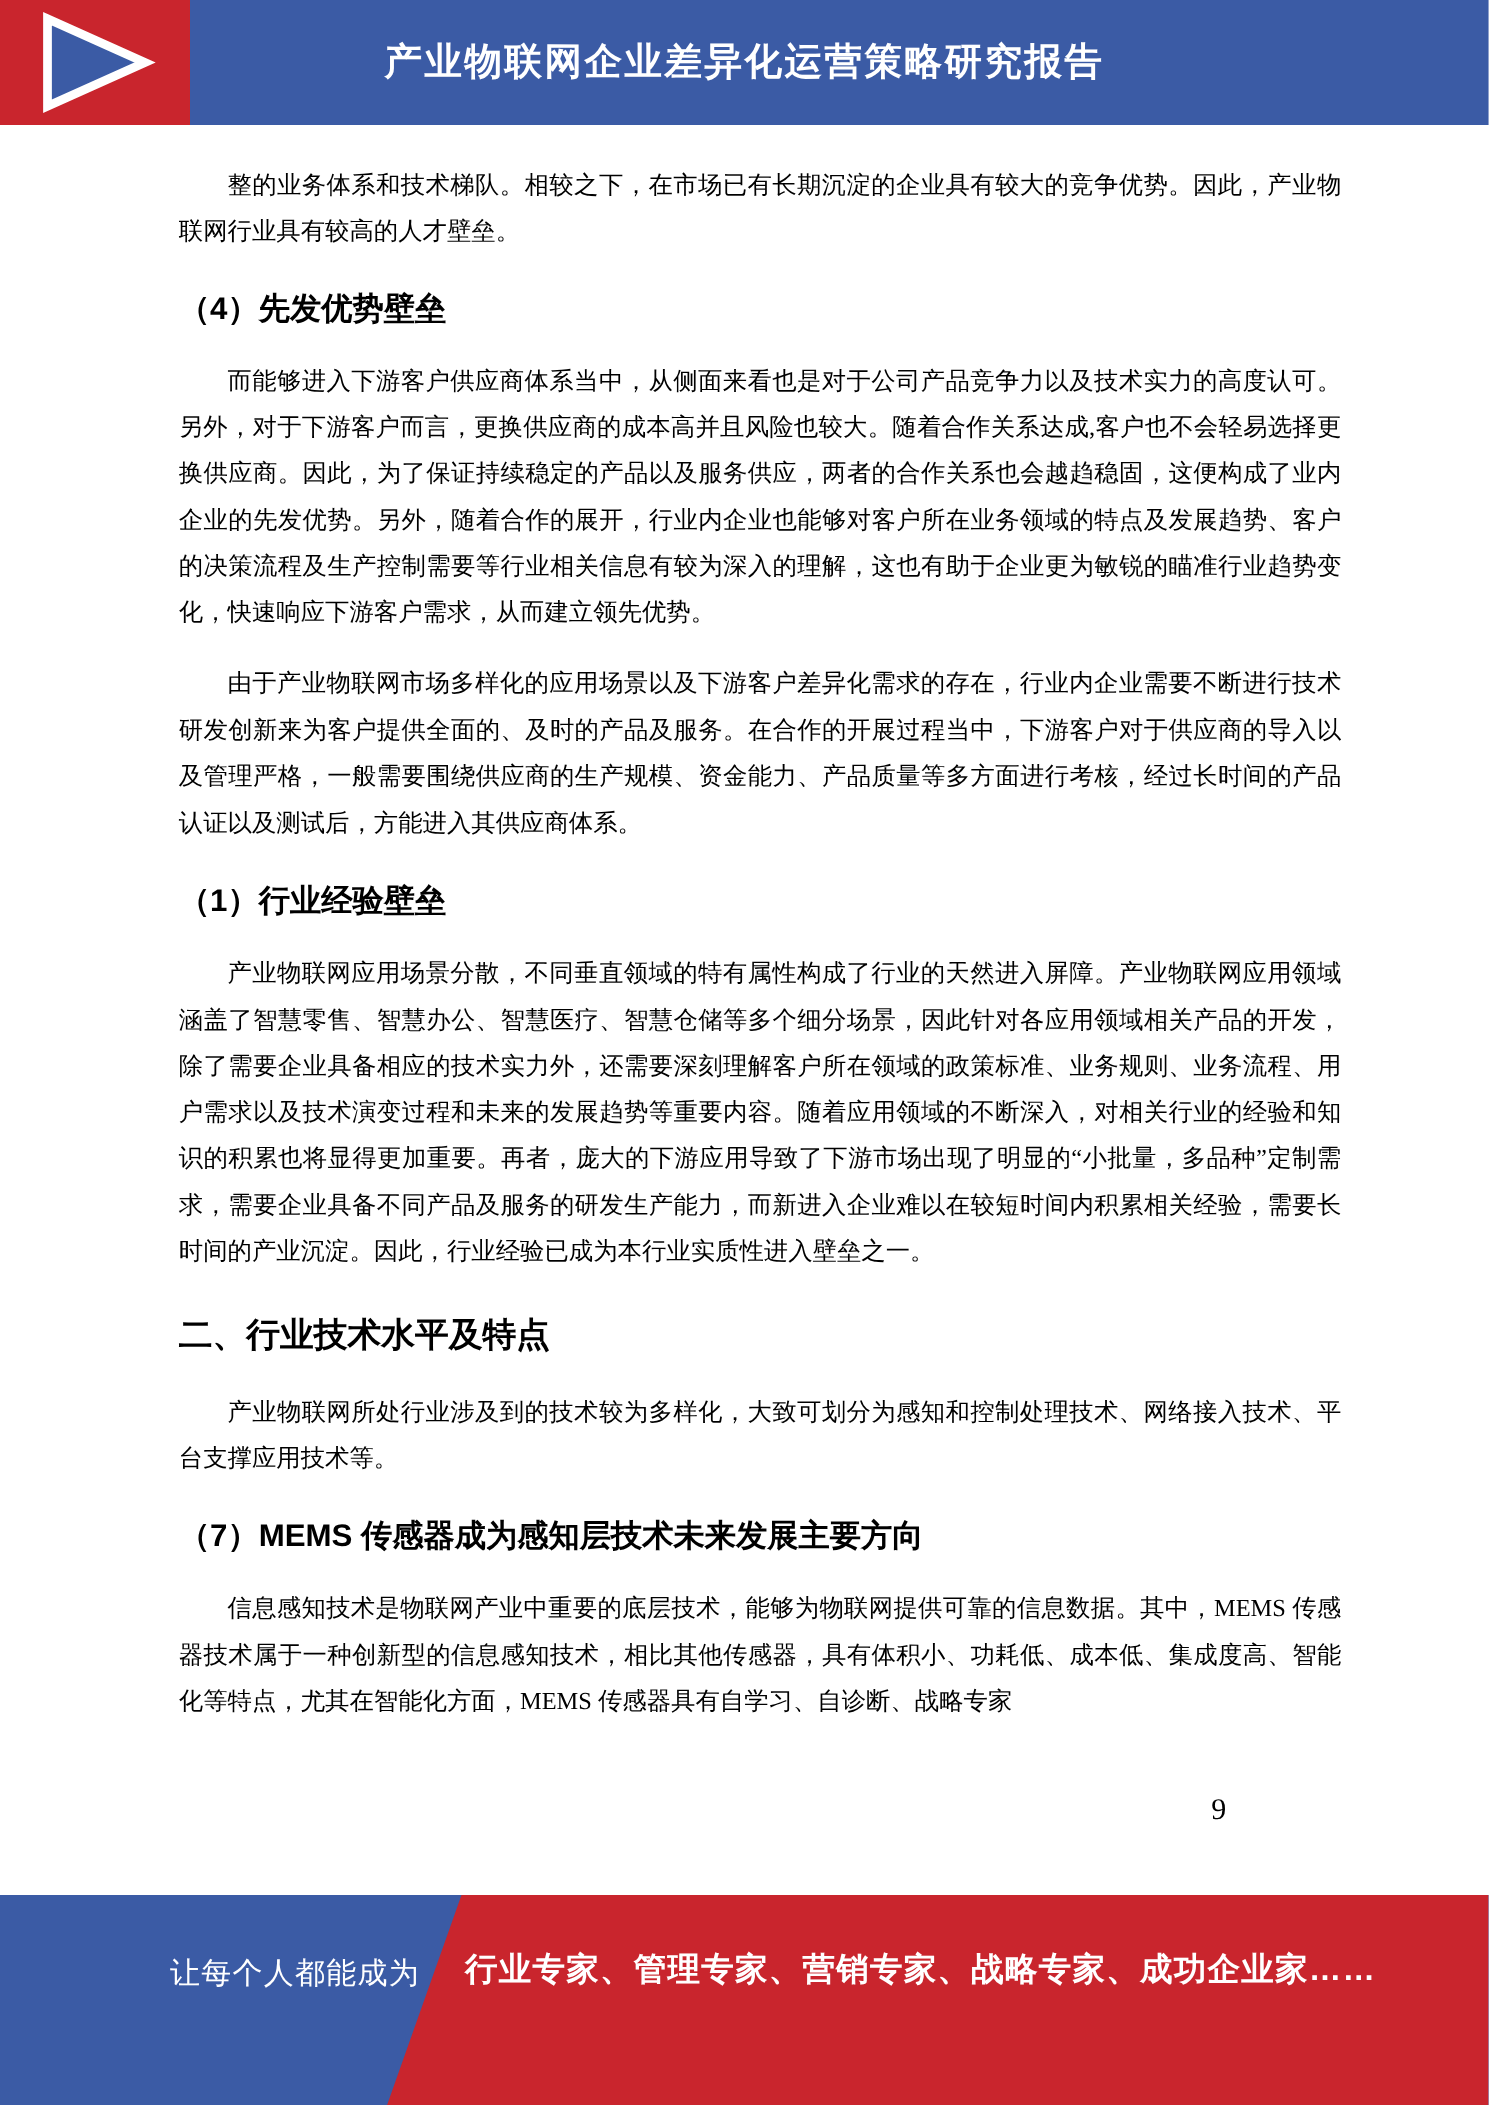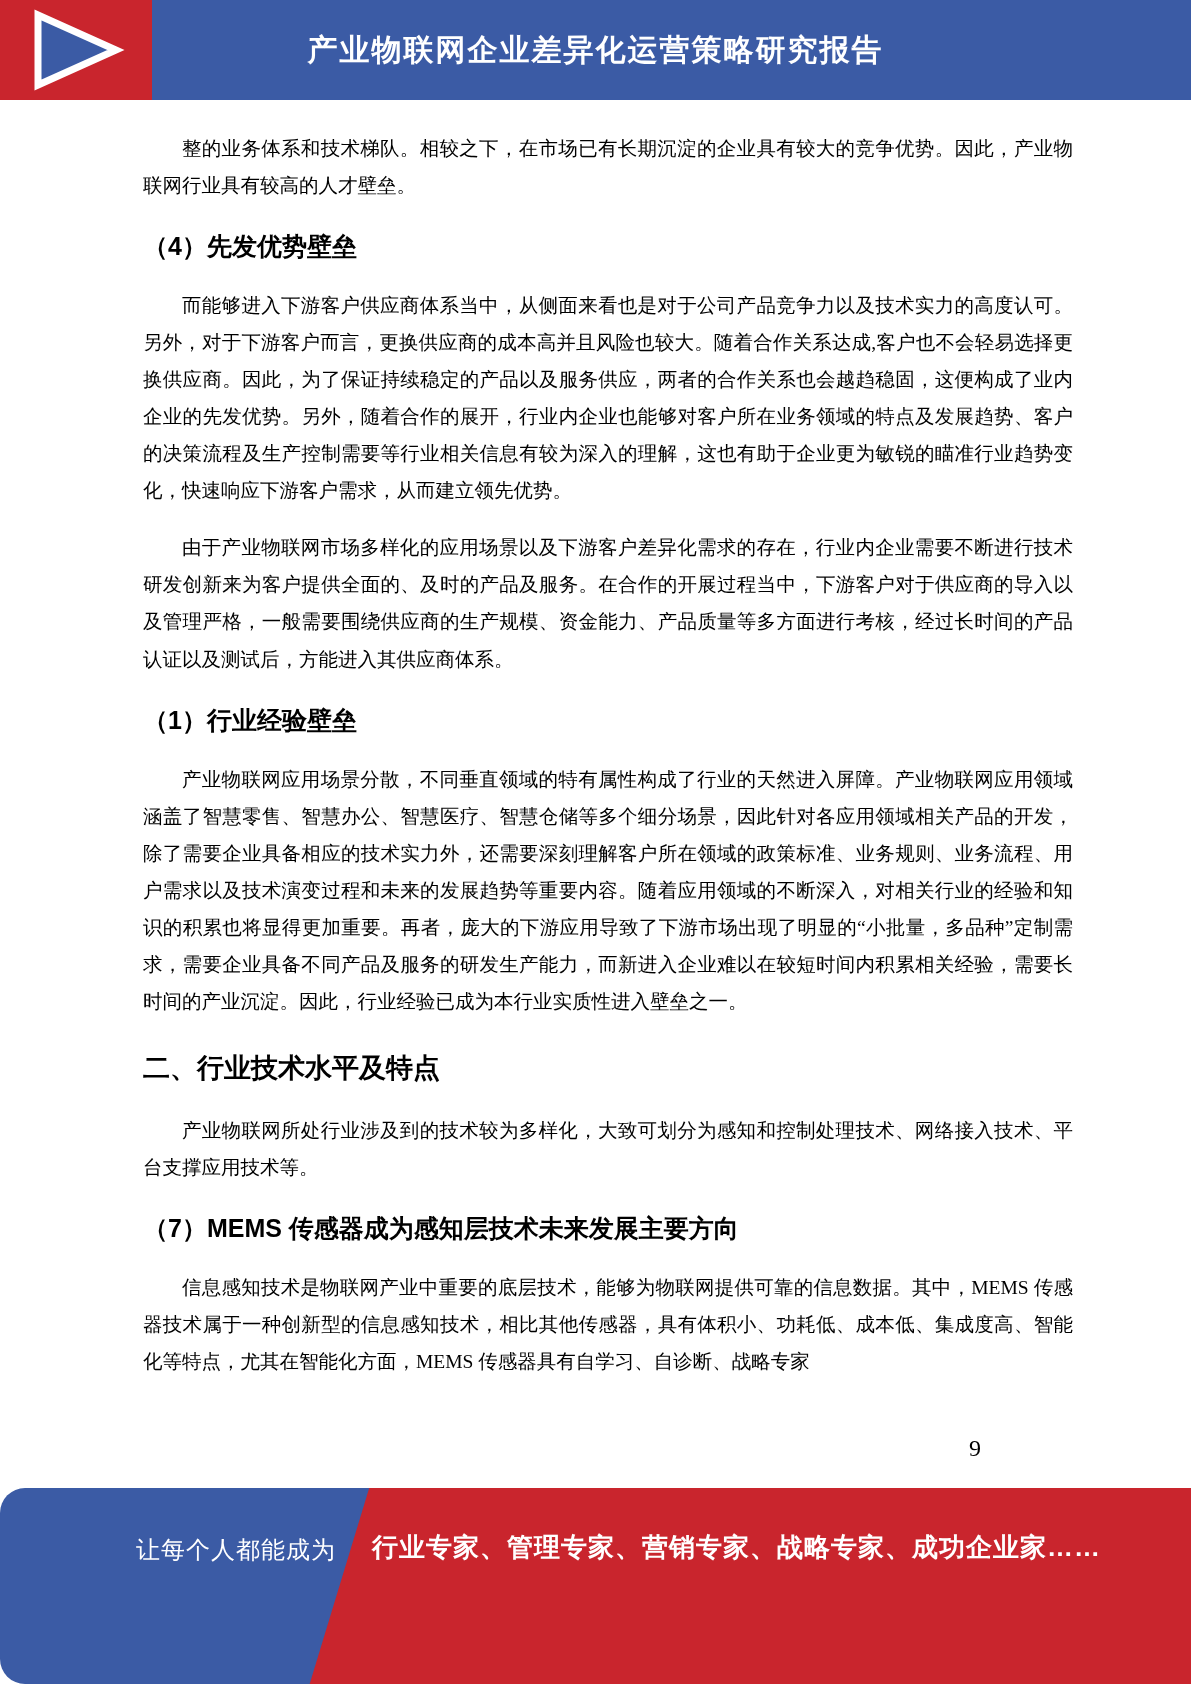--- a/index.html
+++ b/index.html
@@ -80,23 +80,22 @@
     bottom: 222px;
     font-size: 24px;
     font-family: "Liberation Serif", serif;
   }
 
   
   .footer {
     position: absolute;
     left: 0; bottom: 0;
     width: 100%;
-    height: 196px;
+    height: 168px;
     background: #3B5BA5;
-    border-radius: 25px;
   }
   .footer-red {
     position: absolute;
     top: 0; left: 0; right: 0; bottom: 0;
     background: #C9252D;
     clip-path: polygon(31% 0%, 100% 0%, 100% 100%, 26% 100%);
   }
   .footer-slogan-left {
     position: absolute;
     left: 136px;

